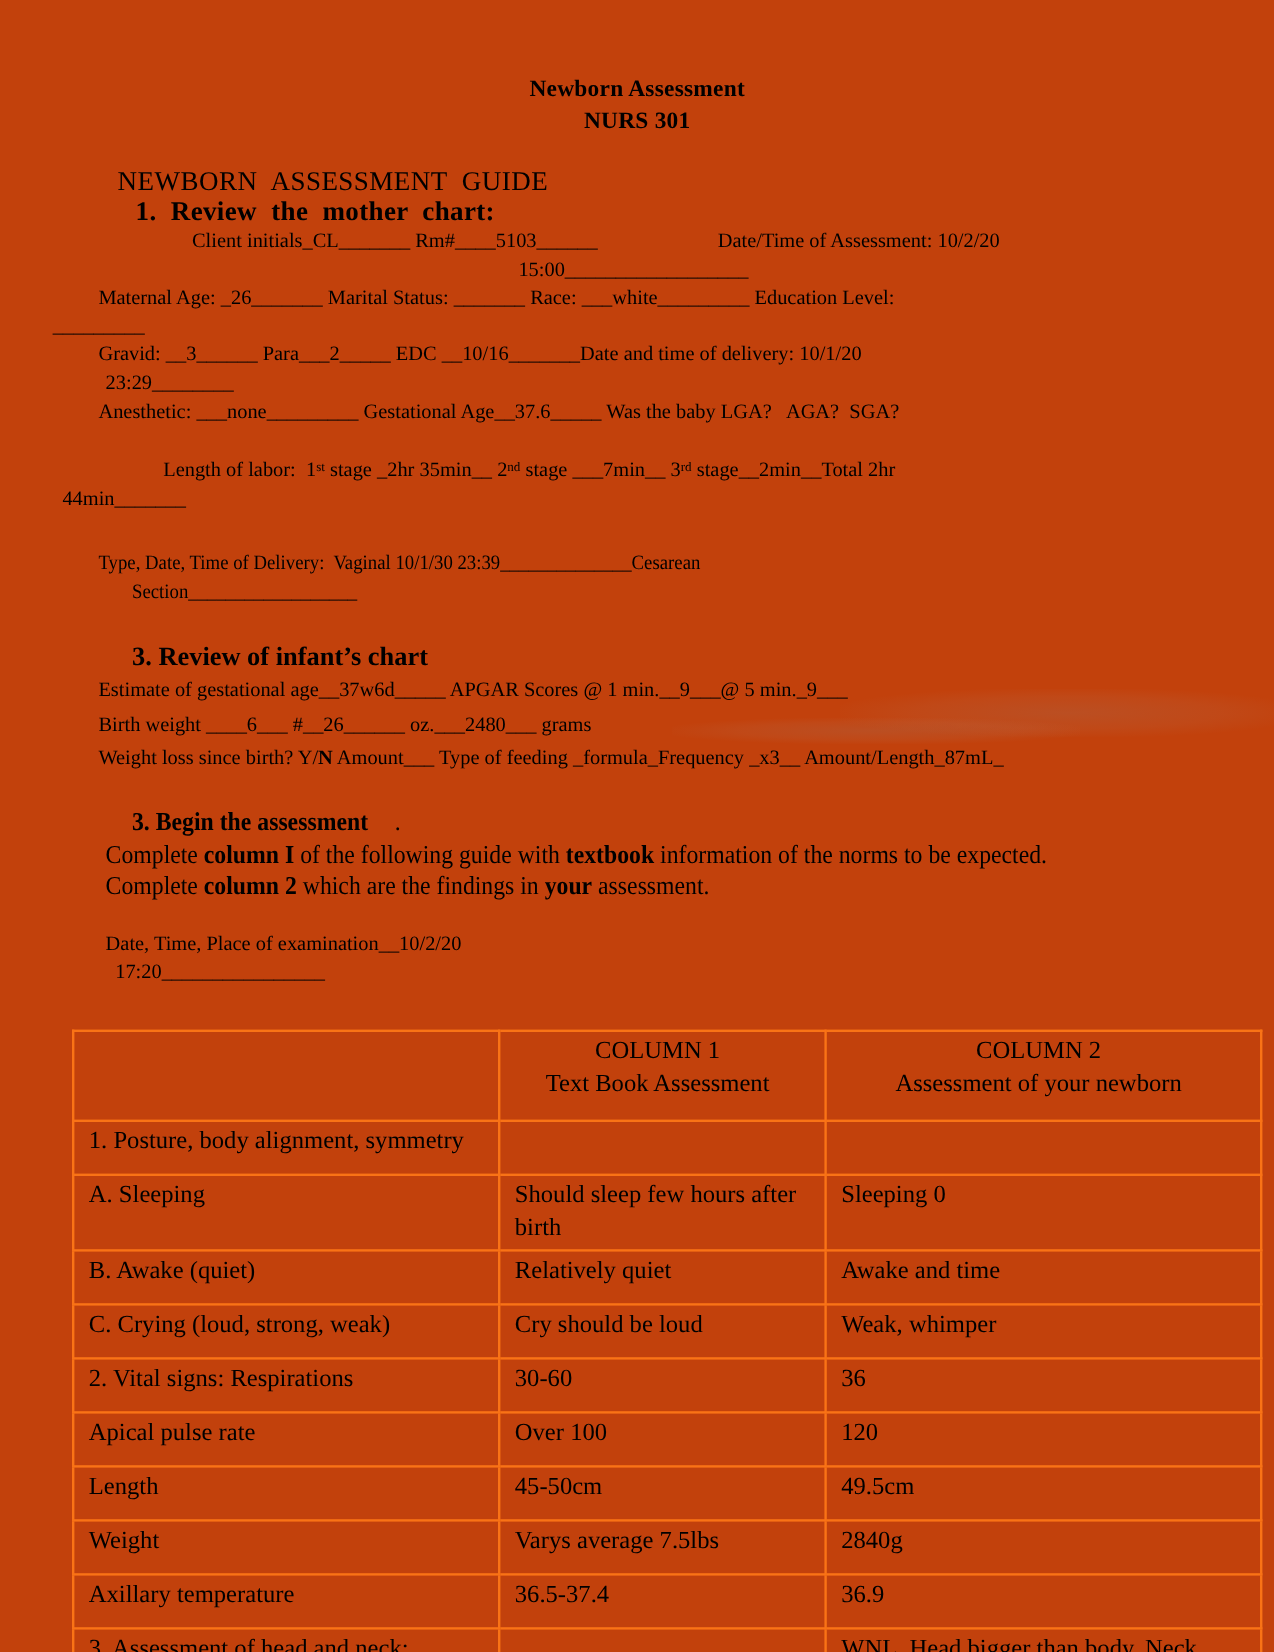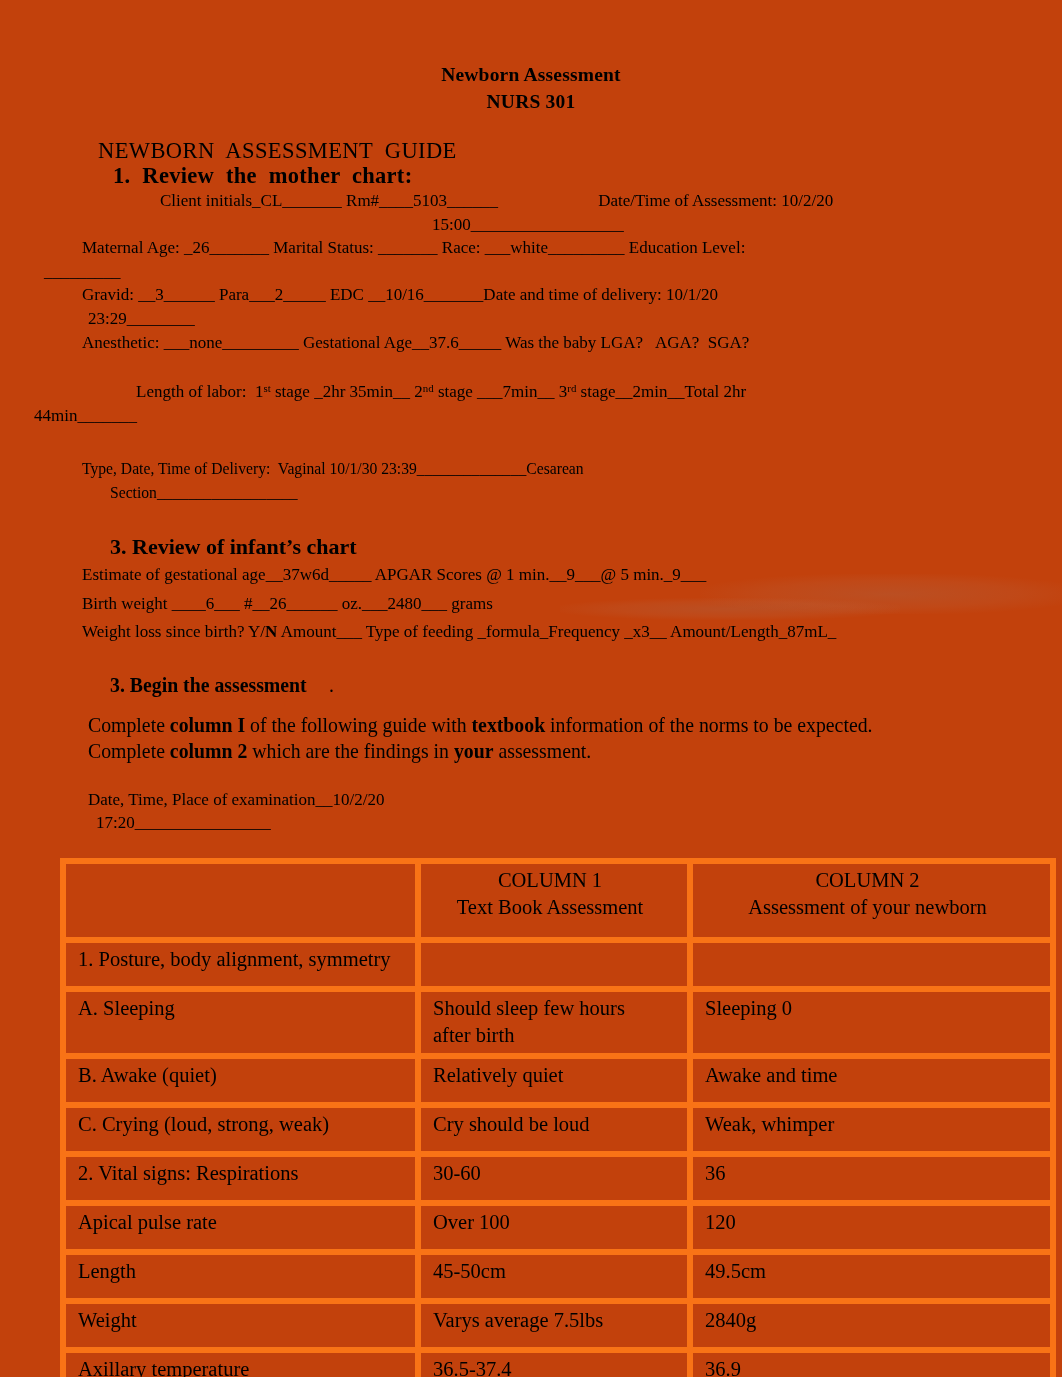--- a/index.html
+++ b/index.html
@@ -105,21 +105,21 @@
     left: 60px;
     top: 858px;
     width: 990px;
   }
   table.assess {
     border-collapse: collapse;
     width: 990px;
     table-layout: fixed;
   }
   table.assess td {
-    border: 6px solid #f97316;
+    border: 2px solid #f97316;
     vertical-align: top;
     padding: 3px 20px 4px 12px;
     font-size: 20.5px;
     line-height: 27px;
   }
   .col-a { width: 355px; }
   .col-b { width: 272px; }
   .col-c { width: 363px; }
 
   td.hdr {
@@ -166,40 +166,40 @@
     <div class="ln" style="padding-left:44px">_________</div>
 
     <div class="ln lvl-2"><span>Gravid: __3______ Para___2_____ EDC __10/16_______</span><span>Date and time of delivery: 10/1/20</span></div>
     <div class="ln" style="padding-left:88px">23:29________</div>
 
     <div class="ln lvl-2">Anesthetic: ___none_________ Gestational Age__37.6_____ Was the baby LGA?   AGA?  SGA?</div>
 
     <div class="gap-a"></div>
 
     <div class="ln lvl-sec"><span>Length of labor:  1</span><sup>st</sup><span> stage _2hr 35min__ 2</span><sup>nd</sup><span> stage ___7min__ 3</span><sup>rd</sup><span> stage__2min__Total 2hr</span></div>
-    <div class="ln" style="padding-left:34px">44min_______</div>
+    <div class="ln" style="padding-left:52px">44min_______</div>
 
     <div class="gap-b"></div>
 
     <div class="ln lvl-2"><span class="cond">Type, Date, Time of Delivery:  Vaginal 10/1/30 23:39______________Cesarean</span></div>
     <div class="ln" style="padding-left:110px"><span class="cond">Section__________________</span></div>
 
     <div class="gap-b"></div>
 
     <div class="ln lvl-mid b" style="font-size:22px">3. Review of infant’s chart</div>
 
     <div class="ln lvl-2" style="margin-top:5px">Estimate of gestational age__37w6d_____ APGAR Scores @ 1 min.__9___@ 5 min._9___</div>
     <div class="ln lvl-2" style="margin-top:5px">Birth weight ____6___ #__26______ oz.___2480___ grams</div>
     <div class="ln lvl-2" style="margin-top:5px"><span>Weight loss since birth? Y/</span><span class="b">N</span><span> Amount___ Type of feeding _formula_Frequency _x3__ Amount/Length_87mL_</span></div>
 
     <div class="gap-b"></div>
 
     <div class="ln lvl-mid" style="font-size:21.5px"><span class="b cond">3. Begin the assessment</span><span class="cond"> .</span></div>
 
-    <div class="ln lvl-hang" style="margin-top:16px;font-size:21.5px"><span class="cond"><span>Complete </span><span class="b">column I</span><span> of the following guide with </span><span class="b">textbook</span><span> information of the norms to be expected.</span></span></div>
+    <div class="ln lvl-hang" style="margin-top:3px;font-size:21.5px"><span class="cond"><span>Complete </span><span class="b">column I</span><span> of the following guide with </span><span class="b">textbook</span><span> information of the norms to be expected.</span></span></div>
 
     <div class="ln lvl-hang" style="margin-top:3px;font-size:21.5px"><span class="cond"><span>Complete </span><span class="b">column 2</span><span> which are the findings in </span><span class="b">your</span><span> assessment.</span></span></div>
 
     <div class="gap-c"></div>
 
     <div class="ln" style="padding-left:88px">Date, Time, Place of examination__10/2/20</div>
     <div class="ln" style="padding-left:96px">17:20________________</div>
 
   </div>
 

